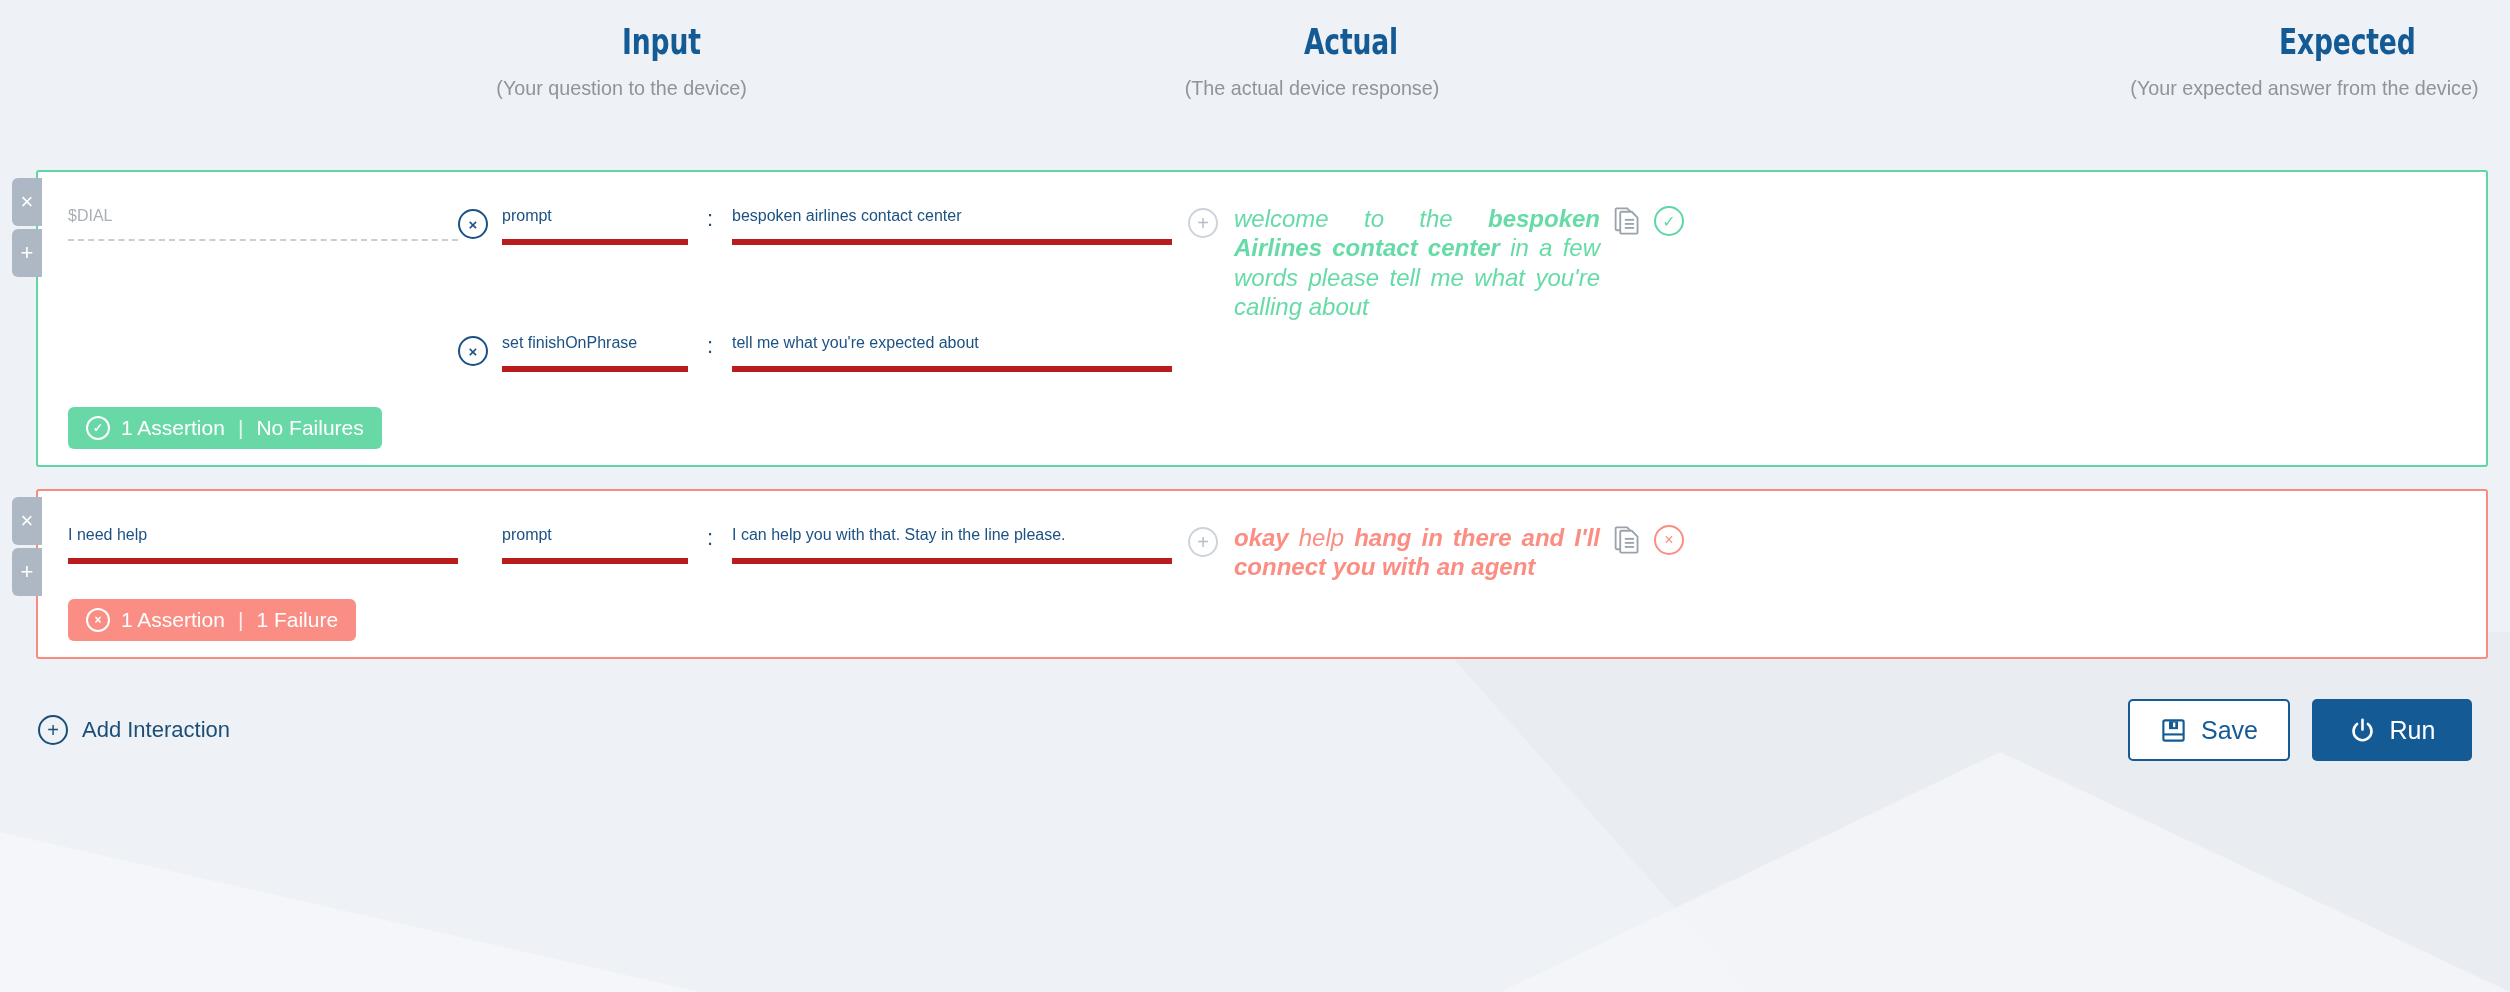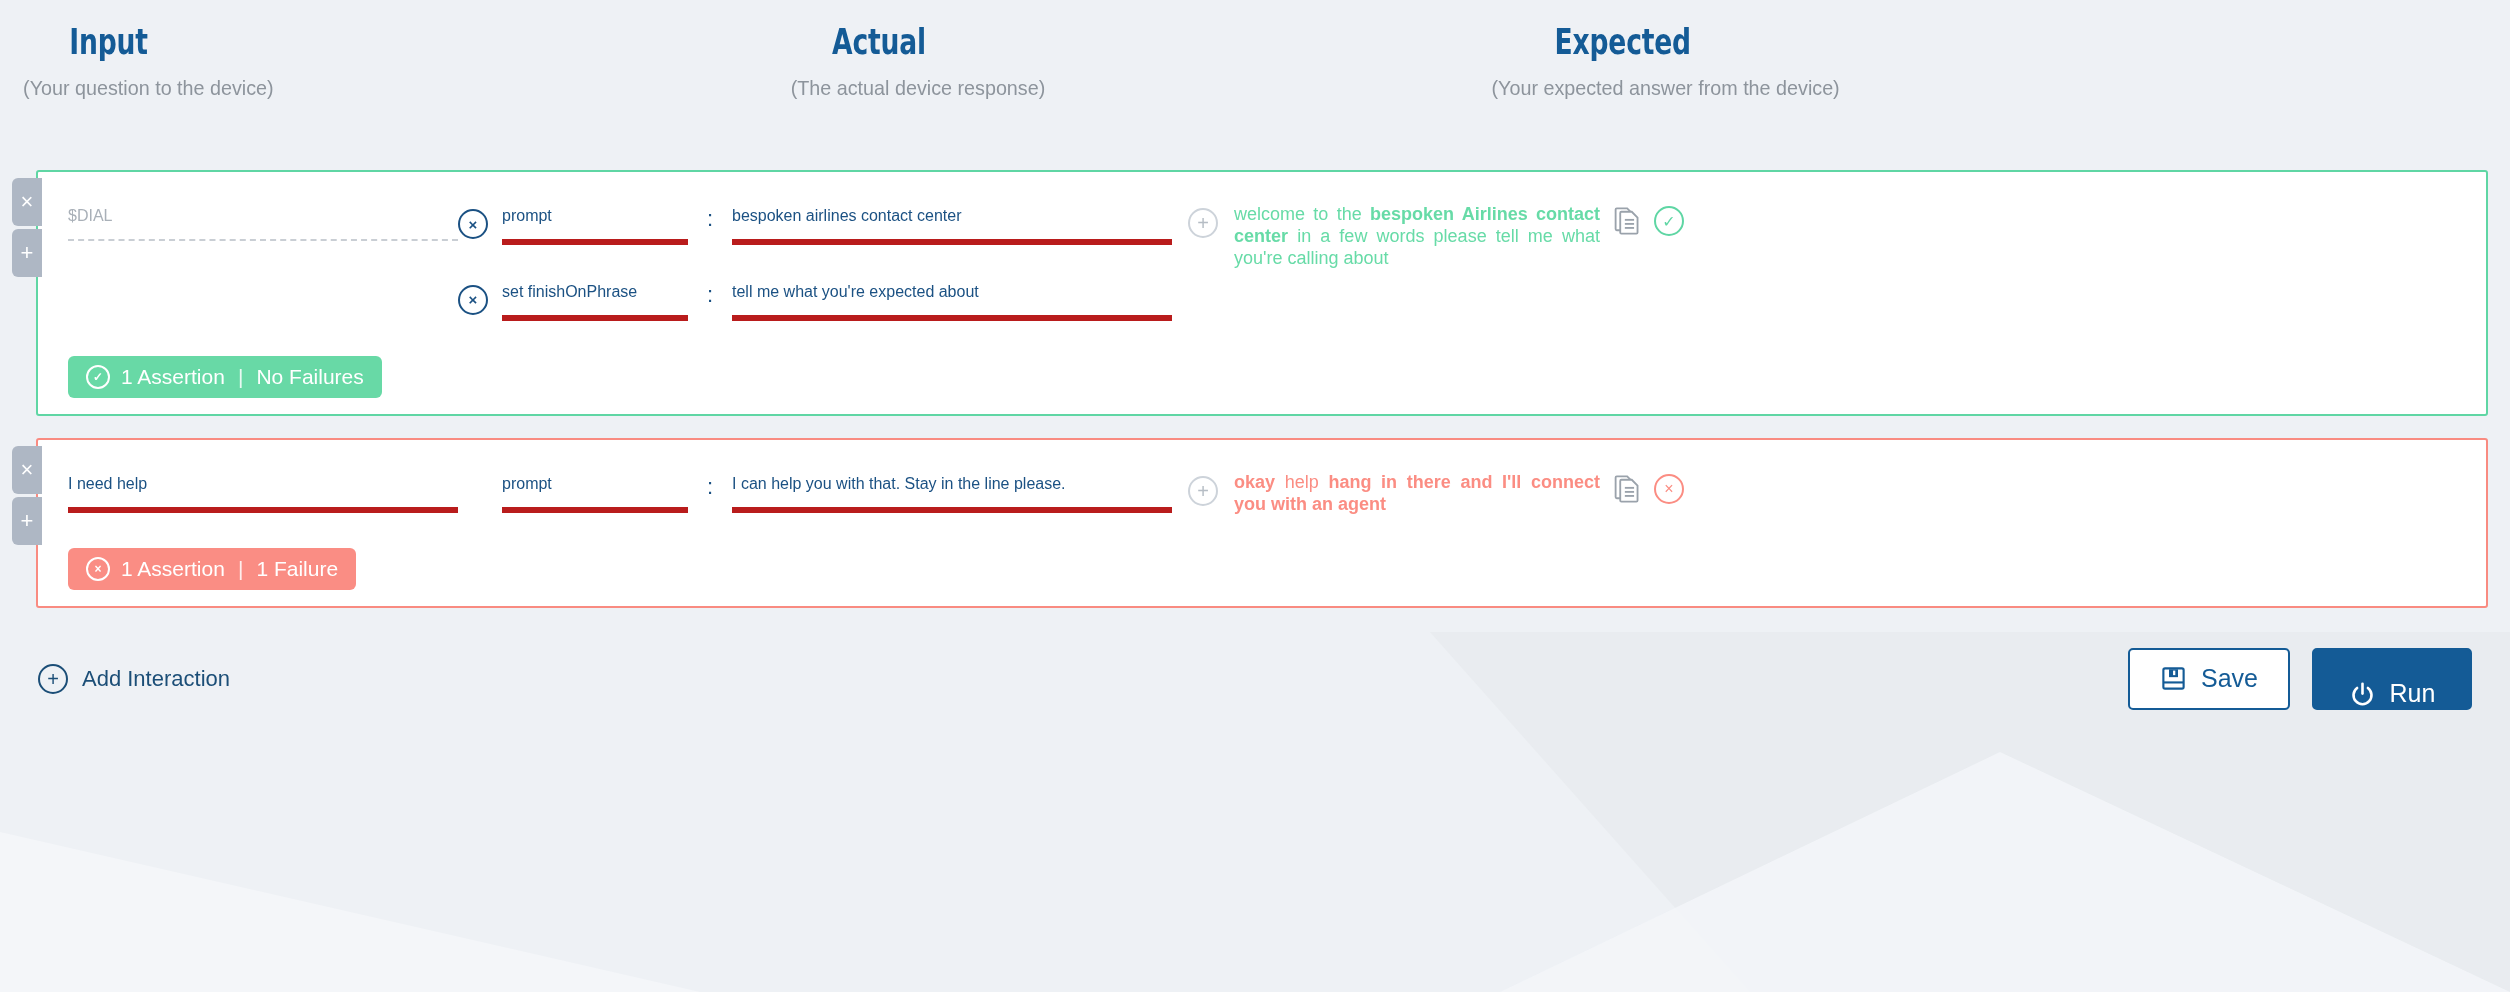--- a/index.html
+++ b/index.html
@@ -23,21 +23,21 @@
   .bg-shapes svg { position: absolute; bottom: 0; left: 0; width: 2510px; height: 360px; display: block; }
 
   .page { position: relative; z-index: 1; width: 2510px; height: 992px; }
 
   
   .col-headers {
     display: flex;
     padding-top: 22px;
     height: 170px;
   }
-  .col-head { text-align: left; }
+  .col-head { text-align: right; }
   .col-head.input    { width: 770px; }
   .col-head.expected { width: 1050px; }
   .col-head.actual   { width: 690px; }
 
   .col-title {
     font-family: "DejaVu Sans Condensed", "Liberation Sans Narrow", "Liberation Sans", sans-serif;
     font-weight: bold;
     font-size: 36px;
     letter-spacing: -0.2px;
     color: #145b96;
@@ -136,26 +136,27 @@
     border: 2px solid #cdd3da;
     border-radius: 50%;
     color: #b6bdc5;
     display: flex; align-items: center; justify-content: center;
     font-size: 20px; line-height: 1;
     cursor: pointer;
   }
 
   .actual-text {
     flex: 1;
-    font-size: 18px;
+    font-size: 24px;
     line-height: 1.22;
     color: #67dba7;
     text-align: justify;
     padding-right: 12px;
     max-width: 378px;
+    font-style: italic;
   }
   .actual-text b { font-weight: bold; }
   .card.fail .actual-text { color: #fb8d83; }
 
   .actual-icons { display: flex; align-items: flex-start; gap: 14px; padding-top: 2px; }
 
   .icon-copy { width: 28px; height: 30px; cursor: pointer; }
   .status-circle {
     width: 30px; height: 30px;
     border: 2px solid #5fd6a4;
@@ -220,21 +221,21 @@
     display: flex; align-items: center; justify-content: center;
     gap: 14px;
     height: 62px;
     min-width: 160px;
     border-radius: 5px;
     font-size: 25px;
     cursor: pointer;
     padding: 0 30px;
   }
   .btn-save { background: #ffffff; border: 2px solid #145b96; color: #145b96; }
-  .btn-run  { background: #145b96; border: 2px solid #145b96; color: #ffffff; min-width: 160px; align-items: flex-end; }
+  .btn-run  { background: #145b96; border: 2px solid #145b96; color: #ffffff; min-width: 160px; }
   .btn svg { display: block; }
 </style>
 </head>
 <body>
 
 <div class="bg-shapes">
   <svg viewBox="0 0 2510 360" preserveAspectRatio="none">
     <polygon points="0,200 700,360 0,360" fill="#f4f6f9"></polygon>
     <polygon points="1430,0 2510,0 2510,360 1750,360" fill="#e7eaee" opacity="0.75"></polygon>
     <polygon points="1500,360 2000,120 2510,360" fill="#f3f5f8" opacity="0.9"></polygon>

